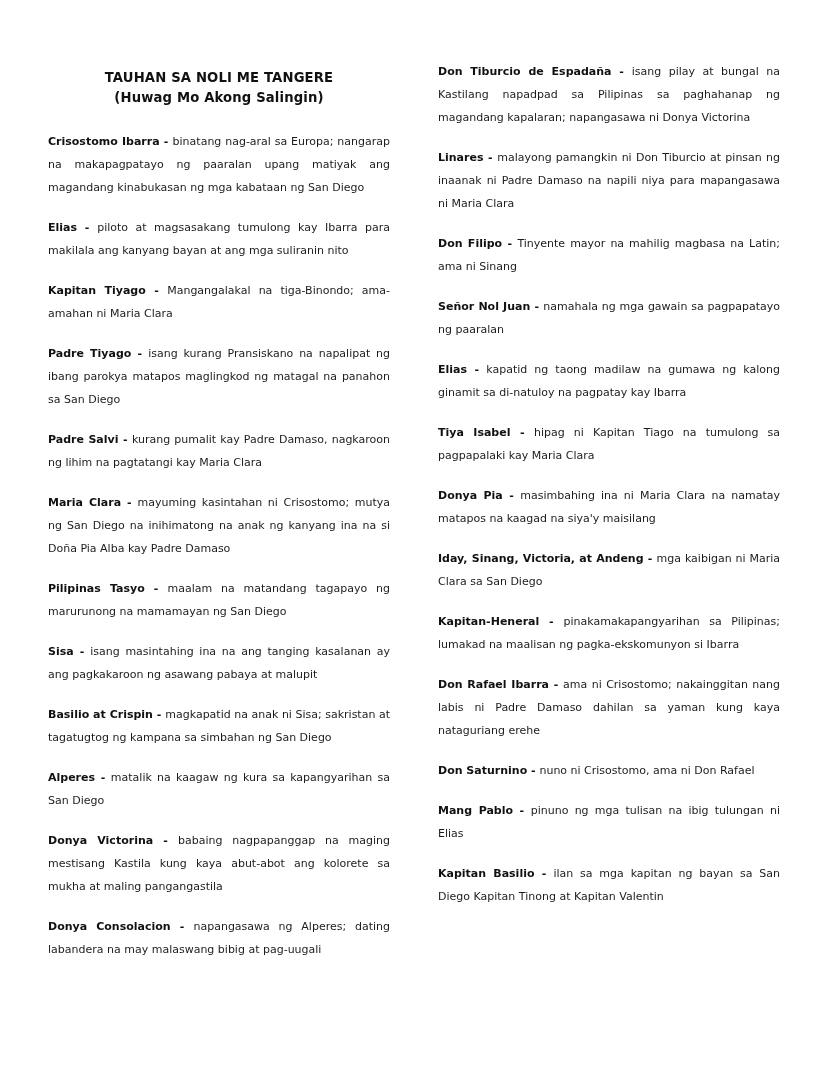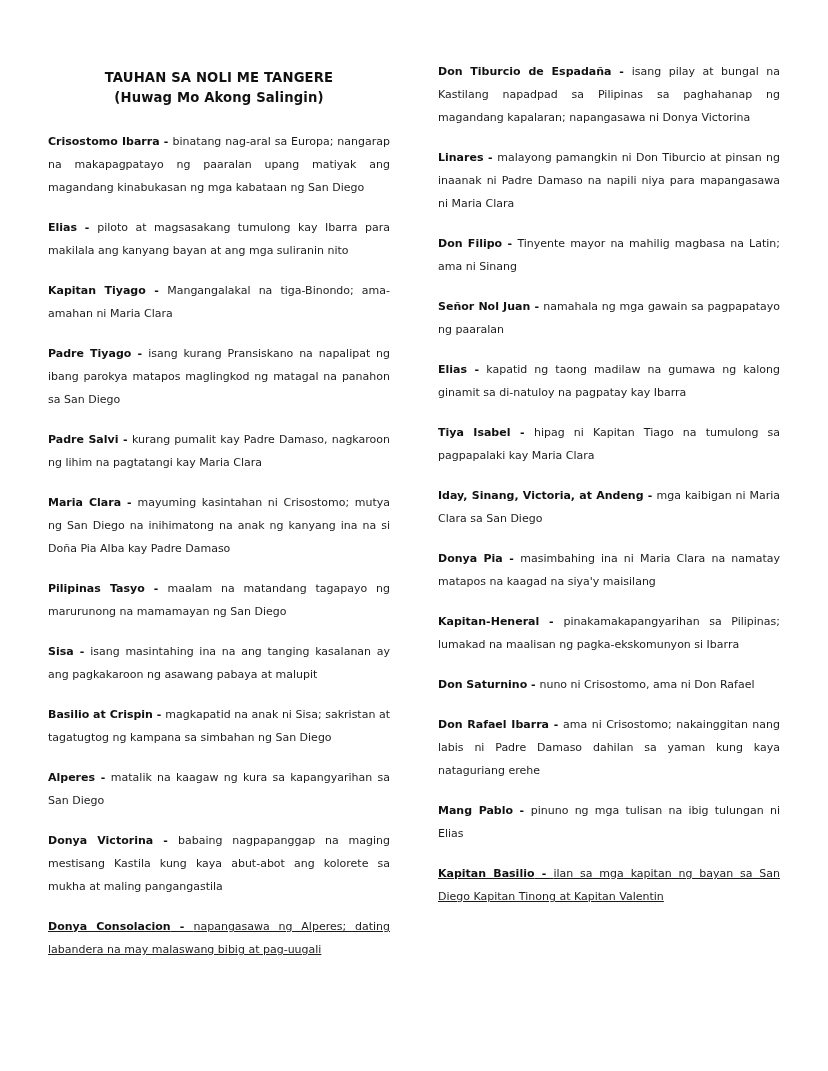--- a/index.html
+++ b/index.html
@@ -62,21 +62,20 @@
     line-height: 23px;
     text-align: justify;
     text-justify: inter-word;
     margin: 0 0 17px 0;
     color: #1c1c1c;
     hyphens: none;
     word-spacing: 0;
   }
   .entry:last-child {
     margin-bottom: 0;
-    text-decoration: underline;
   }
   .entry .name {
     font-weight: bold;
     color: #111111;
   }
   .entry .desc {
     font-weight: normal;
   }
   .entry .ws {
     white-space: pre;
@@ -111,24 +110,24 @@
     </div>
 
     <div class="column" id="right-column">
       <div id="right-entries">
           <p class="entry"><span class="name">Don Tiburcio de Espadaña</span><span class="name ws"> - </span><span class="desc">isang pilay at bungal na Kastilang napadpad sa Pilipinas sa paghahanap ng magandang kapalaran; napangasawa ni Donya Victorina</span></p>
           <p class="entry"><span class="name">Linares</span><span class="name ws"> - </span><span class="desc">malayong pamangkin ni Don Tiburcio at pinsan ng inaanak ni Padre Damaso na napili niya para mapangasawa ni Maria Clara</span></p>
           <p class="entry"><span class="name">Don Filipo</span><span class="name ws"> - </span><span class="desc">Tinyente mayor na mahilig magbasa na Latin; ama ni Sinang</span></p>
           <p class="entry"><span class="name">Señor Nol Juan</span><span class="name ws"> - </span><span class="desc">namahala ng mga gawain sa pagpapatayo ng paaralan</span></p>
           <p class="entry"><span class="name">Elias</span><span class="name ws"> - </span><span class="desc">kapatid ng taong madilaw na gumawa ng kalong ginamit sa di-natuloy na pagpatay kay Ibarra</span></p>
           <p class="entry"><span class="name">Tiya Isabel</span><span class="name ws"> - </span><span class="desc">hipag ni Kapitan Tiago na tumulong sa pagpapalaki kay Maria Clara</span></p>
+          <p class="entry"><span class="name">Donya Pia</span><span class="name ws"> - </span><span class="desc">masimbahing ina ni Maria Clara na namatay matapos na kaagad na siya'y maisilang</span></p>
           <p class="entry"><span class="name">Iday, Sinang, Victoria, at Andeng</span><span class="name ws"> - </span><span class="desc">mga kaibigan ni Maria Clara sa San Diego</span></p>
-          <p class="entry"><span class="name">Donya Pia</span><span class="name ws"> - </span><span class="desc">masimbahing ina ni Maria Clara na namatay matapos na kaagad na siya'y maisilang</span></p>
           <p class="entry"><span class="name">Kapitan-Heneral</span><span class="name ws"> - </span><span class="desc">pinakamakapangyarihan sa Pilipinas; lumakad na maalisan ng pagka-ekskomunyon si Ibarra</span></p>
+          <p class="entry"><span class="name">Don Rafael Ibarra</span><span class="name ws"> - </span><span class="desc">ama ni Crisostomo; nakainggitan nang labis ni Padre Damaso dahilan sa yaman kung kaya nataguriang erehe</span></p>
           <p class="entry"><span class="name">Don Saturnino</span><span class="name ws"> - </span><span class="desc">nuno ni Crisostomo, ama ni Don Rafael</span></p>
-          <p class="entry"><span class="name">Don Rafael Ibarra</span><span class="name ws"> - </span><span class="desc">ama ni Crisostomo; nakainggitan nang labis ni Padre Damaso dahilan sa yaman kung kaya nataguriang erehe</span></p>
           <p class="entry"><span class="name">Mang Pablo</span><span class="name ws"> - </span><span class="desc">pinuno ng mga tulisan na ibig tulungan ni Elias</span></p>
           <p class="entry"><span class="name">Kapitan Basilio</span><span class="name ws"> - </span><span class="desc">ilan sa mga kapitan ng bayan sa San Diego Kapitan Tinong at Kapitan Valentin</span></p>
         </div>
     </div>
 
   </div>
 </div>
 
 </body></html>

